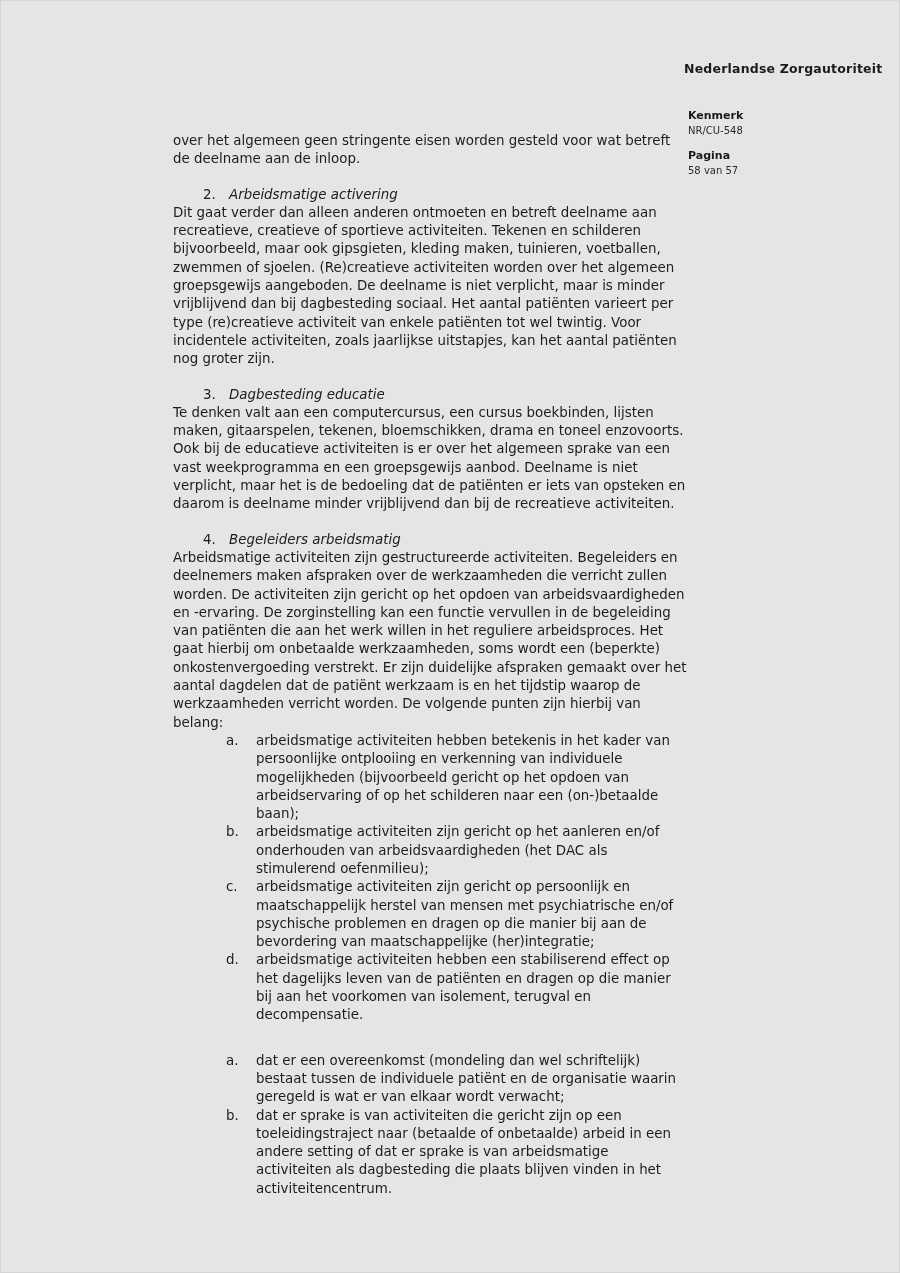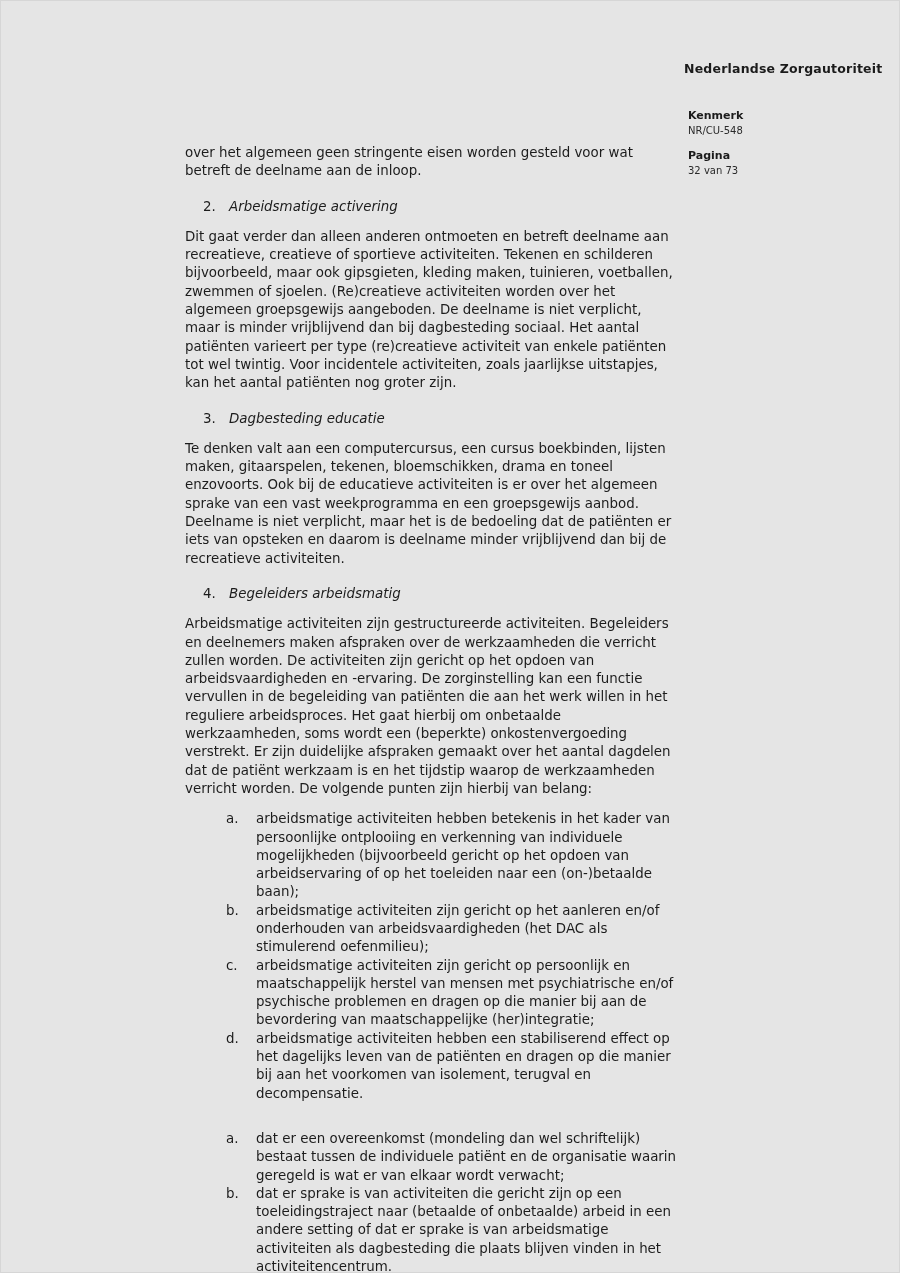--- a/index.html
+++ b/index.html
@@ -49,21 +49,21 @@
   .body-col {
     position: absolute;
     top: 131px;
     left: 172px;
     width: 514px;
     font-size: 13.4px;
     line-height: 18.3px;
     color: #1c1c1c;
   }
   .para {
-    margin: 12px;
+    margin: 0;
   }
   .section {
     margin-top: 17px;
   }
   .section-heading {
     display: flex;
   }
   .sec-num {
     display: inline-block;
     margin-left: 30px;
@@ -95,21 +95,21 @@
 <body>
 
 <div class="page">
 
   <div class="logo">Nederlandse Zorgautoriteit</div>
 
   <div class="meta">
     <div class="meta-label">Kenmerk</div>
     <div class="meta-value">NR/CU-548</div>
     <div class="meta-label">Pagina</div>
-    <div class="meta-value">32 van 73</div>
+    <div class="meta-value">58 van 57</div>
   </div>
 
   <div class="body-col">
 
     <p class="para">over het algemeen geen stringente eisen worden gesteld voor wat betreft de deelname aan de inloop.</p>
 
     <div class="section">
       <div class="section-heading">
         <span class="sec-num">2.</span>
         <span class="sec-title">Arbeidsmatige activering</span>
@@ -127,21 +127,21 @@
 
     <div class="section">
       <div class="section-heading">
         <span class="sec-num">4.</span>
         <span class="sec-title">Begeleiders arbeidsmatig</span>
       </div>
       <p class="para">Arbeidsmatige activiteiten zijn gestructureerde activiteiten. Begeleiders en deelnemers maken afspraken over de werkzaamheden die verricht zullen worden. De activiteiten zijn gericht op het opdoen van arbeidsvaardigheden en -ervaring. De zorginstelling kan een functie vervullen in de begeleiding van patiënten die aan het werk willen in het reguliere arbeidsproces. Het gaat hierbij om onbetaalde werkzaamheden, soms wordt een (beperkte) onkostenvergoeding verstrekt. Er zijn duidelijke afspraken gemaakt over het aantal dagdelen dat de patiënt werkzaam is en het tijdstip waarop de werkzaamheden verricht worden. De volgende punten zijn hierbij van belang:</p>
       <div class="alpha-list">
         <div class="alpha-item">
           <span class="alpha-marker">a.</span>
-          <span class="alpha-text">arbeidsmatige activiteiten hebben betekenis in het kader van persoonlijke ontplooiing en verkenning van individuele mogelijkheden (bijvoorbeeld gericht op het opdoen van arbeidservaring of op het toeleiden naar een (on-)betaalde baan);</span>
+          <span class="alpha-text">arbeidsmatige activiteiten hebben betekenis in het kader van persoonlijke ontplooiing en verkenning van individuele mogelijkheden (bijvoorbeeld gericht op het opdoen van arbeidservaring of op het schilderen naar een (on-)betaalde baan);</span>
         </div>
         <div class="alpha-item">
           <span class="alpha-marker">b.</span>
           <span class="alpha-text">arbeidsmatige activiteiten zijn gericht op het aanleren en/of onderhouden van arbeidsvaardigheden (het DAC als stimulerend oefenmilieu);</span>
         </div>
         <div class="alpha-item">
           <span class="alpha-marker">c.</span>
           <span class="alpha-text">arbeidsmatige activiteiten zijn gericht op persoonlijk en maatschappelijk herstel van mensen met psychiatrische en/of psychische problemen en dragen op die manier bij aan de bevordering van maatschappelijke (her)integratie;</span>
         </div>
         <div class="alpha-item">

